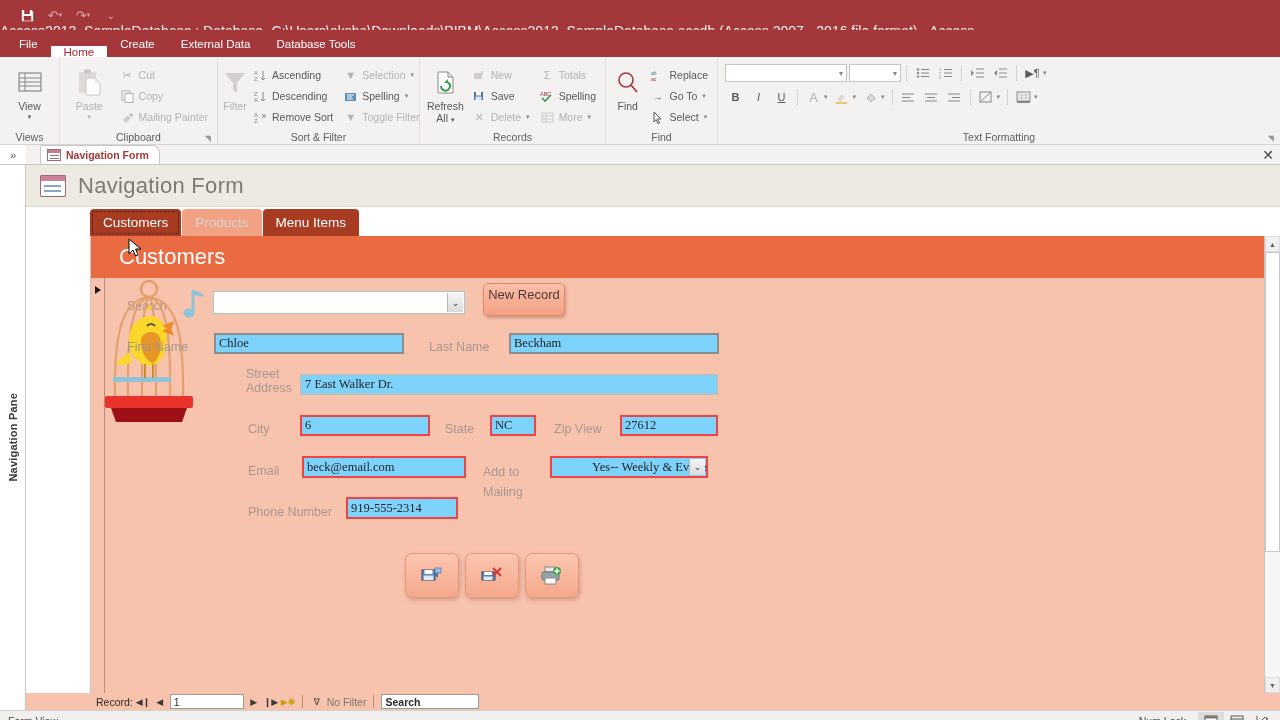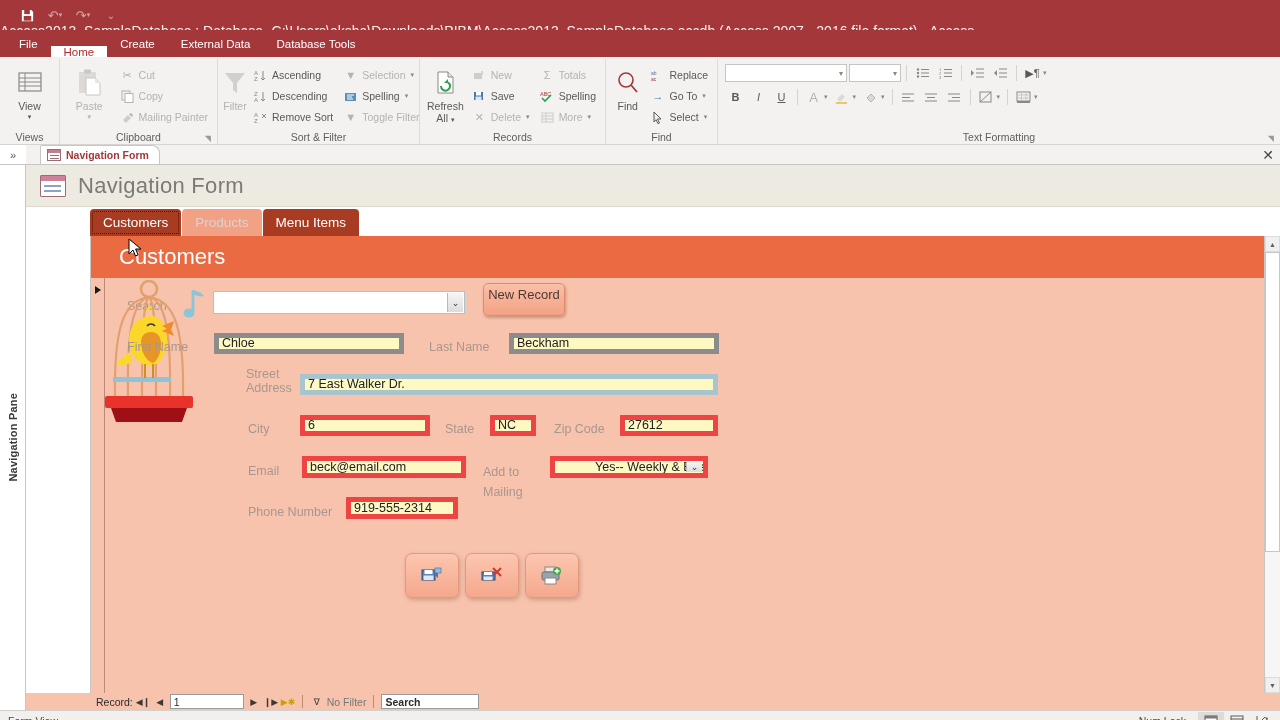--- a/index.html
+++ b/index.html
@@ -190,23 +190,24 @@
     border-right: 1px solid #b78b78;
   }
   .recsel-arrow {
     position: absolute; left: 4px; top: 8px;
     width: 0; height: 0; border-left: 6px solid #1a1a1a;
     border-top: 4px solid transparent; border-bottom: 4px solid transparent;
   }
 
   .flabel { position: absolute; font-size: 12.5px; color: #a8968f; }
   .ffield {
-    position: absolute; background: #fef9c3; border: 5px solid #ef4444;
+    position: absolute; background: #7dd3fc; border: 2px solid #ef4444;
     font-size: 12.5px; color: #222; padding: 1px 3px; display: flex; align-items: center;
     line-height: 1;
+    font-family: Liberation Serif, serif;
   }
   .ffield.cool { border-color: #a8c4cd; }
   .ffield.plain { border-color: #8c8c8c; }
   .dropbtn {
     position: absolute; top: 1px; right: 1px; bottom: 1px; width: 16px;
     background: linear-gradient(#f5f5f5,#dcdcdc); border-left: 1px solid #b8b8b8;
     display: flex; align-items: center; justify-content: center;
     font-size: 9px; color: #333;
   }
   .searchcombo {
@@ -732,21 +733,21 @@
           <div class="flabel" style="left:338px; top:62px;">Last Name</div>
           <div class="ffield plain" style="left:418px; top:55px; width:210px; height:21px;">Beckham</div>
 
           <div class="flabel" style="left:155px; top:89px; width:60px; line-height:14px;">Street Address</div>
           <div class="ffield cool" style="left:209px; top:96px; width:418px; height:21px;">7 East Walker Dr.</div>
 
           <div class="flabel" style="left:157px; top:144px;">City</div>
           <div class="ffield" style="left:209px; top:137px; width:130px; height:21px;">6</div>
           <div class="flabel" style="left:354px; top:144px;">State</div>
           <div class="ffield" style="left:399px; top:137px; width:46px; height:21px;">NC</div>
-          <div class="flabel" style="left:463px; top:144px; width:58px; overflow:hidden; white-space:nowrap;">Zip Code</div>
+          <div class="flabel" style="left:463px; top:144px; width:58px; overflow:hidden; white-space:nowrap;">Zip View</div>
           <div class="ffield" style="left:529px; top:137px; width:98px; height:21px;">27612</div>
 
           <div class="flabel" style="left:157px; top:186px;">Email</div>
           <div class="ffield" style="left:211px; top:178px; width:164px; height:22px;">beck@email.com</div>
           <div class="flabel" style="left:392px; top:184px; width:54px; line-height:20px; height:40px; overflow:hidden;">Add to Mailing List?</div>
           <div class="ffield" style="left:459px; top:178px; width:158px; height:22px; overflow:hidden; white-space:nowrap; padding-right:17px;padding-left:40px;">
             <span>Yes-- Weekly &amp; Events</span>
             <span class="dropbtn">⌄</span>
           </div>
 

